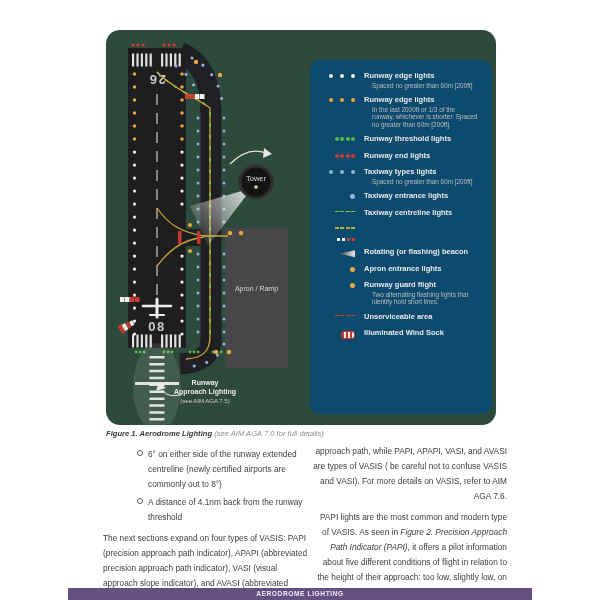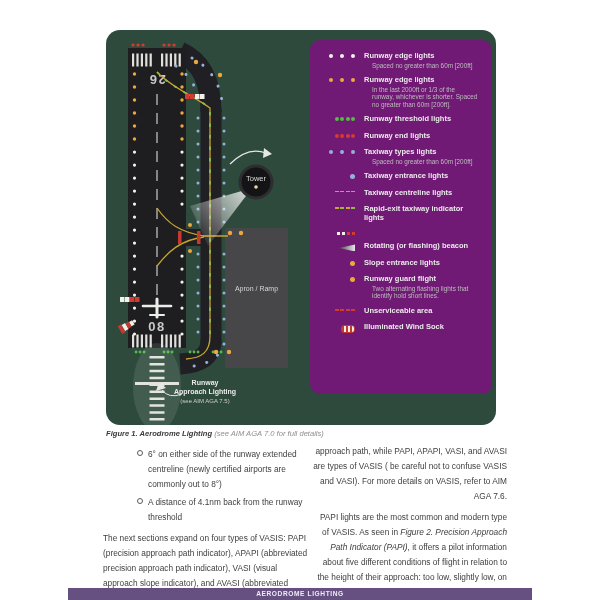--- a/index.html
+++ b/index.html
@@ -21,21 +21,21 @@
   .gdash{stroke:#8bc043;stroke-width:1.8;stroke-dasharray:3.5 8;fill:none}
   .gdash2{stroke:#8bc043;stroke-width:1.8;stroke-dasharray:3 8;fill:none}
   .rwynum{fill:#c9c9c7;font-family:"Liberation Sans",sans-serif;font-weight:bold;font-size:13px;
     text-anchor:middle;letter-spacing:1.5px}
   .twr{fill:#dadada;font-size:7.5px;text-anchor:middle;font-family:"Liberation Sans",sans-serif}
   .alabel{fill:#d6d6d6;font-size:7px;text-anchor:middle;font-family:"Liberation Sans",sans-serif}
   .applbl{fill:#ececec;font-size:7px;font-weight:bold;text-anchor:middle;font-family:"Liberation Sans",sans-serif}
   .applbl2{fill:#cfcfcf;font-size:6px;text-anchor:middle;font-family:"Liberation Sans",sans-serif}
 
   
-  #legend{position:absolute;left:204px;top:10px;width:182px;height:354px;background:#701a75;
+  #legend{position:absolute;left:204px;top:30px;width:182px;height:354px;background:#0c4a6e;
     border-radius:10px;padding:12px 14px;box-sizing:border-box;overflow:hidden;}
   .lrow{display:flex;align-items:flex-start;margin-bottom:7px;}
   .sw{width:40px;flex:none;display:flex;align-items:center;justify-content:flex-end;
     padding-right:9px;box-sizing:border-box;margin-top:2px;}
   .ltxt{flex:1;min-width:0;}
   .llabel{font-size:7.5px;font-weight:bold;color:#ebebeb;line-height:8.5px;}
   .lsub{font-size:6.4px;color:#bdbdbd;line-height:7.5px;margin-left:8px;margin-top:1px;}
   .dot{width:4px;height:4px;border-radius:50%;flex:none;}
   .gap7{gap:7px}.gap1{gap:1.5px}
   .cW{background:#f2f2ea}.cA{background:#eda73f}.cG{background:#55bb45}
@@ -300,24 +300,20 @@
           </div>
       </div>
 
       <div class="lrow">
         <div class="sw gap1">
             <span class="dash dY"></span>
             <span class="dash dG"></span>
             <span class="dash dY"></span>
             <span class="dash dG"></span>
           </div>
-        <div class="ltxt">
-            <div class="llabel">Rapid-exit taxiway indicator lights</div>
-          <div class="lsub"></div>
-          </div>
       </div>
 
       <div class="lrow">
         <div class="sw gap1">
             <span class="sq cW"></span>
             <span class="sq cW"></span>
             <span class="sq cR"></span>
             <span class="sq cR"></span>
           </div>
       </div>
@@ -330,21 +326,21 @@
             <div class="llabel">Rotating (or flashing) beacon</div>
           <div class="lsub"></div>
           </div>
       </div>
 
       <div class="lrow">
         <div class="sw">
             <span class="dot cA" style="width:5px;height:5px;"></span>
           </div>
         <div class="ltxt">
-            <div class="llabel">Slope entrance lights</div>
+            <div class="llabel">Apron entrance lights</div>
           <div class="lsub"></div>
           </div>
       </div>
 
       <div class="lrow">
         <div class="sw">
             <span class="dot cA" style="width:5px;height:5px;"></span>
           </div>
         <div class="ltxt">
             <div class="llabel">Runway guard flight</div>

